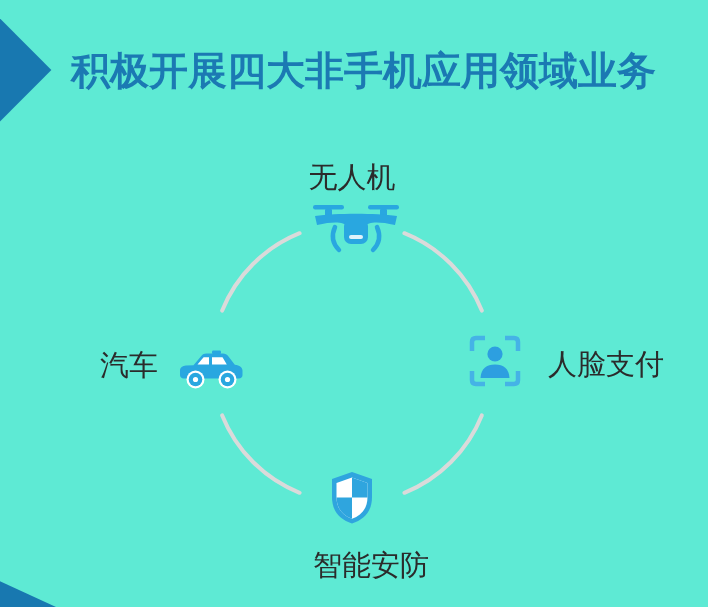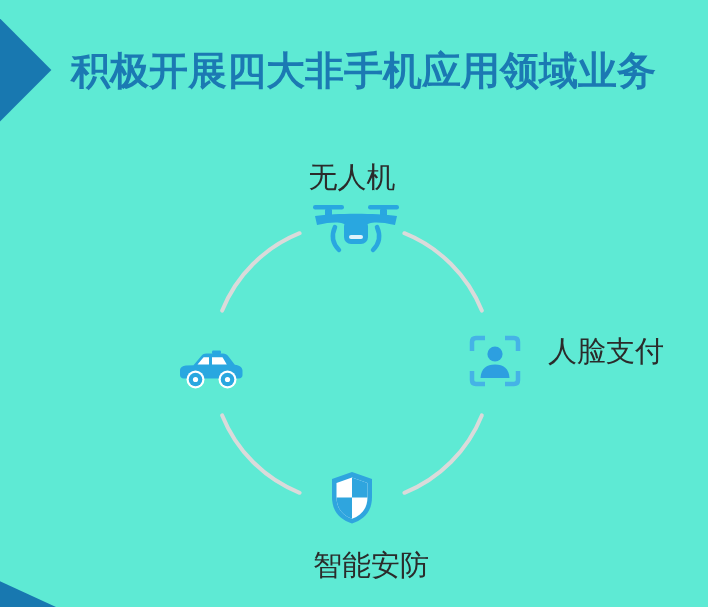--- a/index.html
+++ b/index.html
@@ -46,21 +46,21 @@
   
   .item-label {
     position: absolute;
     font-size: 29px;
     font-weight: normal;
     color: #2B2B2B;
     white-space: nowrap;
   }
   .label-drone    { left: 352px; top: 158px; transform: translateX(-50%); }
   .label-car      { left: 158px; top: 346px; transform: translateX(-100%); }
-  .label-face     { left: 548px; top: 332px; }
+  .label-face     { left: 548px; top: 345px; }
   .label-security { left: 371px; top: 546px; transform: translateX(-50%); }
 
   
   .icon { position: absolute; }
   .icon-drone  { left: 312px; top: 199px; }
   .icon-car    { left: 176px; top: 346px; }
   .icon-face   { left: 468px; top: 334px; }
   .icon-shield { left: 327px; top: 470px; }
 </style>
 </head>
@@ -90,20 +90,21 @@
       <rect x="13" y="10" width="7" height="7" rx="1"></rect>
       <rect x="68" y="10" width="7" height="7" rx="1"></rect>
       <path d="M3,17 C25,14 63,14 85,17 L83,26 C66,22 56,23 53,27 L35,27 C32,23 22,22 5,26 Z"></path>
       <rect x="32" y="20" width="24" height="25" rx="7"></rect>
     </g>
     <rect x="37" y="36" width="14" height="4" rx="2" fill="#ffffff" opacity="0.85"></rect>
     <path d="M23,28 C19,37 20,44 27,51" stroke="#29A7E0" stroke-width="4.5" fill="none" stroke-linecap="round"></path>
     <path d="M65,28 C69,37 68,44 61,51" stroke="#29A7E0" stroke-width="4.5" fill="none" stroke-linecap="round"></path>
   </svg>
 
+  <div class="item-label label-car">汽车</div>
   <svg class="icon icon-car" width="70" height="46" viewBox="0 0 70 46">
     <rect x="36" y="4.6" width="9" height="3.4" rx="1.2" fill="#29A7E0"></rect>
     <path fill="#29A7E0" d="M4,29 L4,24.5 C4,21.5 6.5,19.8 10,19.5 L17.5,19.2 L25.5,9.8 C26.6,8.4 28.3,7.6 30.4,7.6 L47,7.6 C49.2,7.6 51,8.5 52.3,10.2 L58.8,18.8 C63.8,19.4 66.5,21.6 66.5,24.8 L66.5,29 C66.5,31.2 65,32.5 62.8,32.5 L7.8,32.5 C5.6,32.5 4,31.3 4,29 Z"></path>
     <path fill="#ffffff" d="M21.5,18.6 L27.6,11.2 L33,11.2 L33,18.6 Z"></path>
     <path fill="#ffffff" d="M36,11.2 L46.5,11.2 L50.8,18.6 L36,18.6 Z"></path>
     <circle cx="19.5" cy="33.5" r="9" fill="#ffffff"></circle>
     <circle cx="51.5" cy="33.5" r="9" fill="#ffffff"></circle>
     <circle cx="19.5" cy="33.5" r="6.8" fill="#29A7E0"></circle>
     <circle cx="51.5" cy="33.5" r="6.8" fill="#29A7E0"></circle>
     <circle cx="19.5" cy="33.5" r="2.6" fill="#ffffff"></circle>

